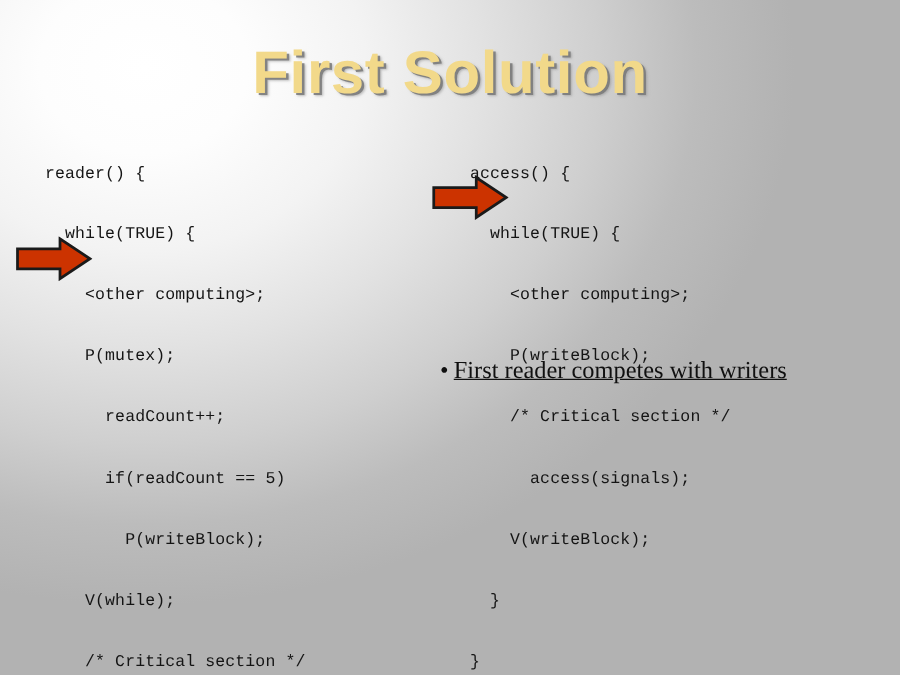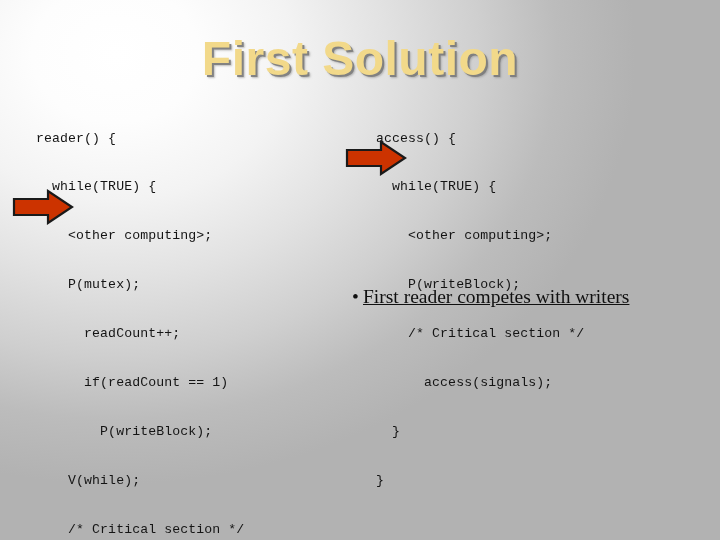--- a/index.html
+++ b/index.html
@@ -120,21 +120,21 @@
   <div id="title-wrap">
     <div id="title">First Solution</div>
   </div>
 
   <div class="code" id="code-reader">
     <span class="ln">reader() {</span>
     <span class="ln">  while(TRUE) {</span>
     <span class="ln">    &lt;other computing&gt;;</span>
     <span class="ln">    P(mutex);</span>
     <span class="ln">      readCount++;</span>
-    <span class="ln">      if(readCount == 1)</span>
+    <span class="ln">      if(readCount == 5)</span>
     <span class="ln">        P(writeBlock);</span>
     <span class="ln">    V(while);</span>
     <span class="ln">    /* Critical section */</span>
     
     
     
     
     
     
     
@@ -147,20 +147,21 @@
     
   </div>
 
   <div class="code" id="code-writer">
     <span class="ln">access() {</span>
     <span class="ln">  while(TRUE) {</span>
     <span class="ln">    &lt;other computing&gt;;</span>
     <span class="ln">    P(writeBlock);</span>
     <span class="ln">    /* Critical section */</span>
     <span class="ln">      access(signals);</span>
+    <span class="ln">    V(writeBlock);</span>
     <span class="ln">  }</span>
     <span class="ln">}</span>
   </div>
 
   <div class="arrow" id="arrow-reader">
     <svg width="62" height="36" viewBox="0 0 62 36" xmlns="http://www.w3.org/2000/svg">
       <polygon points="2,10 36,10 36,2 60,18 36,34 36,26 2,26" fill="#cc3300" stroke="#1a1a1a" stroke-width="2.2" stroke-linejoin="miter"></polygon>
     </svg>
   </div>
 

